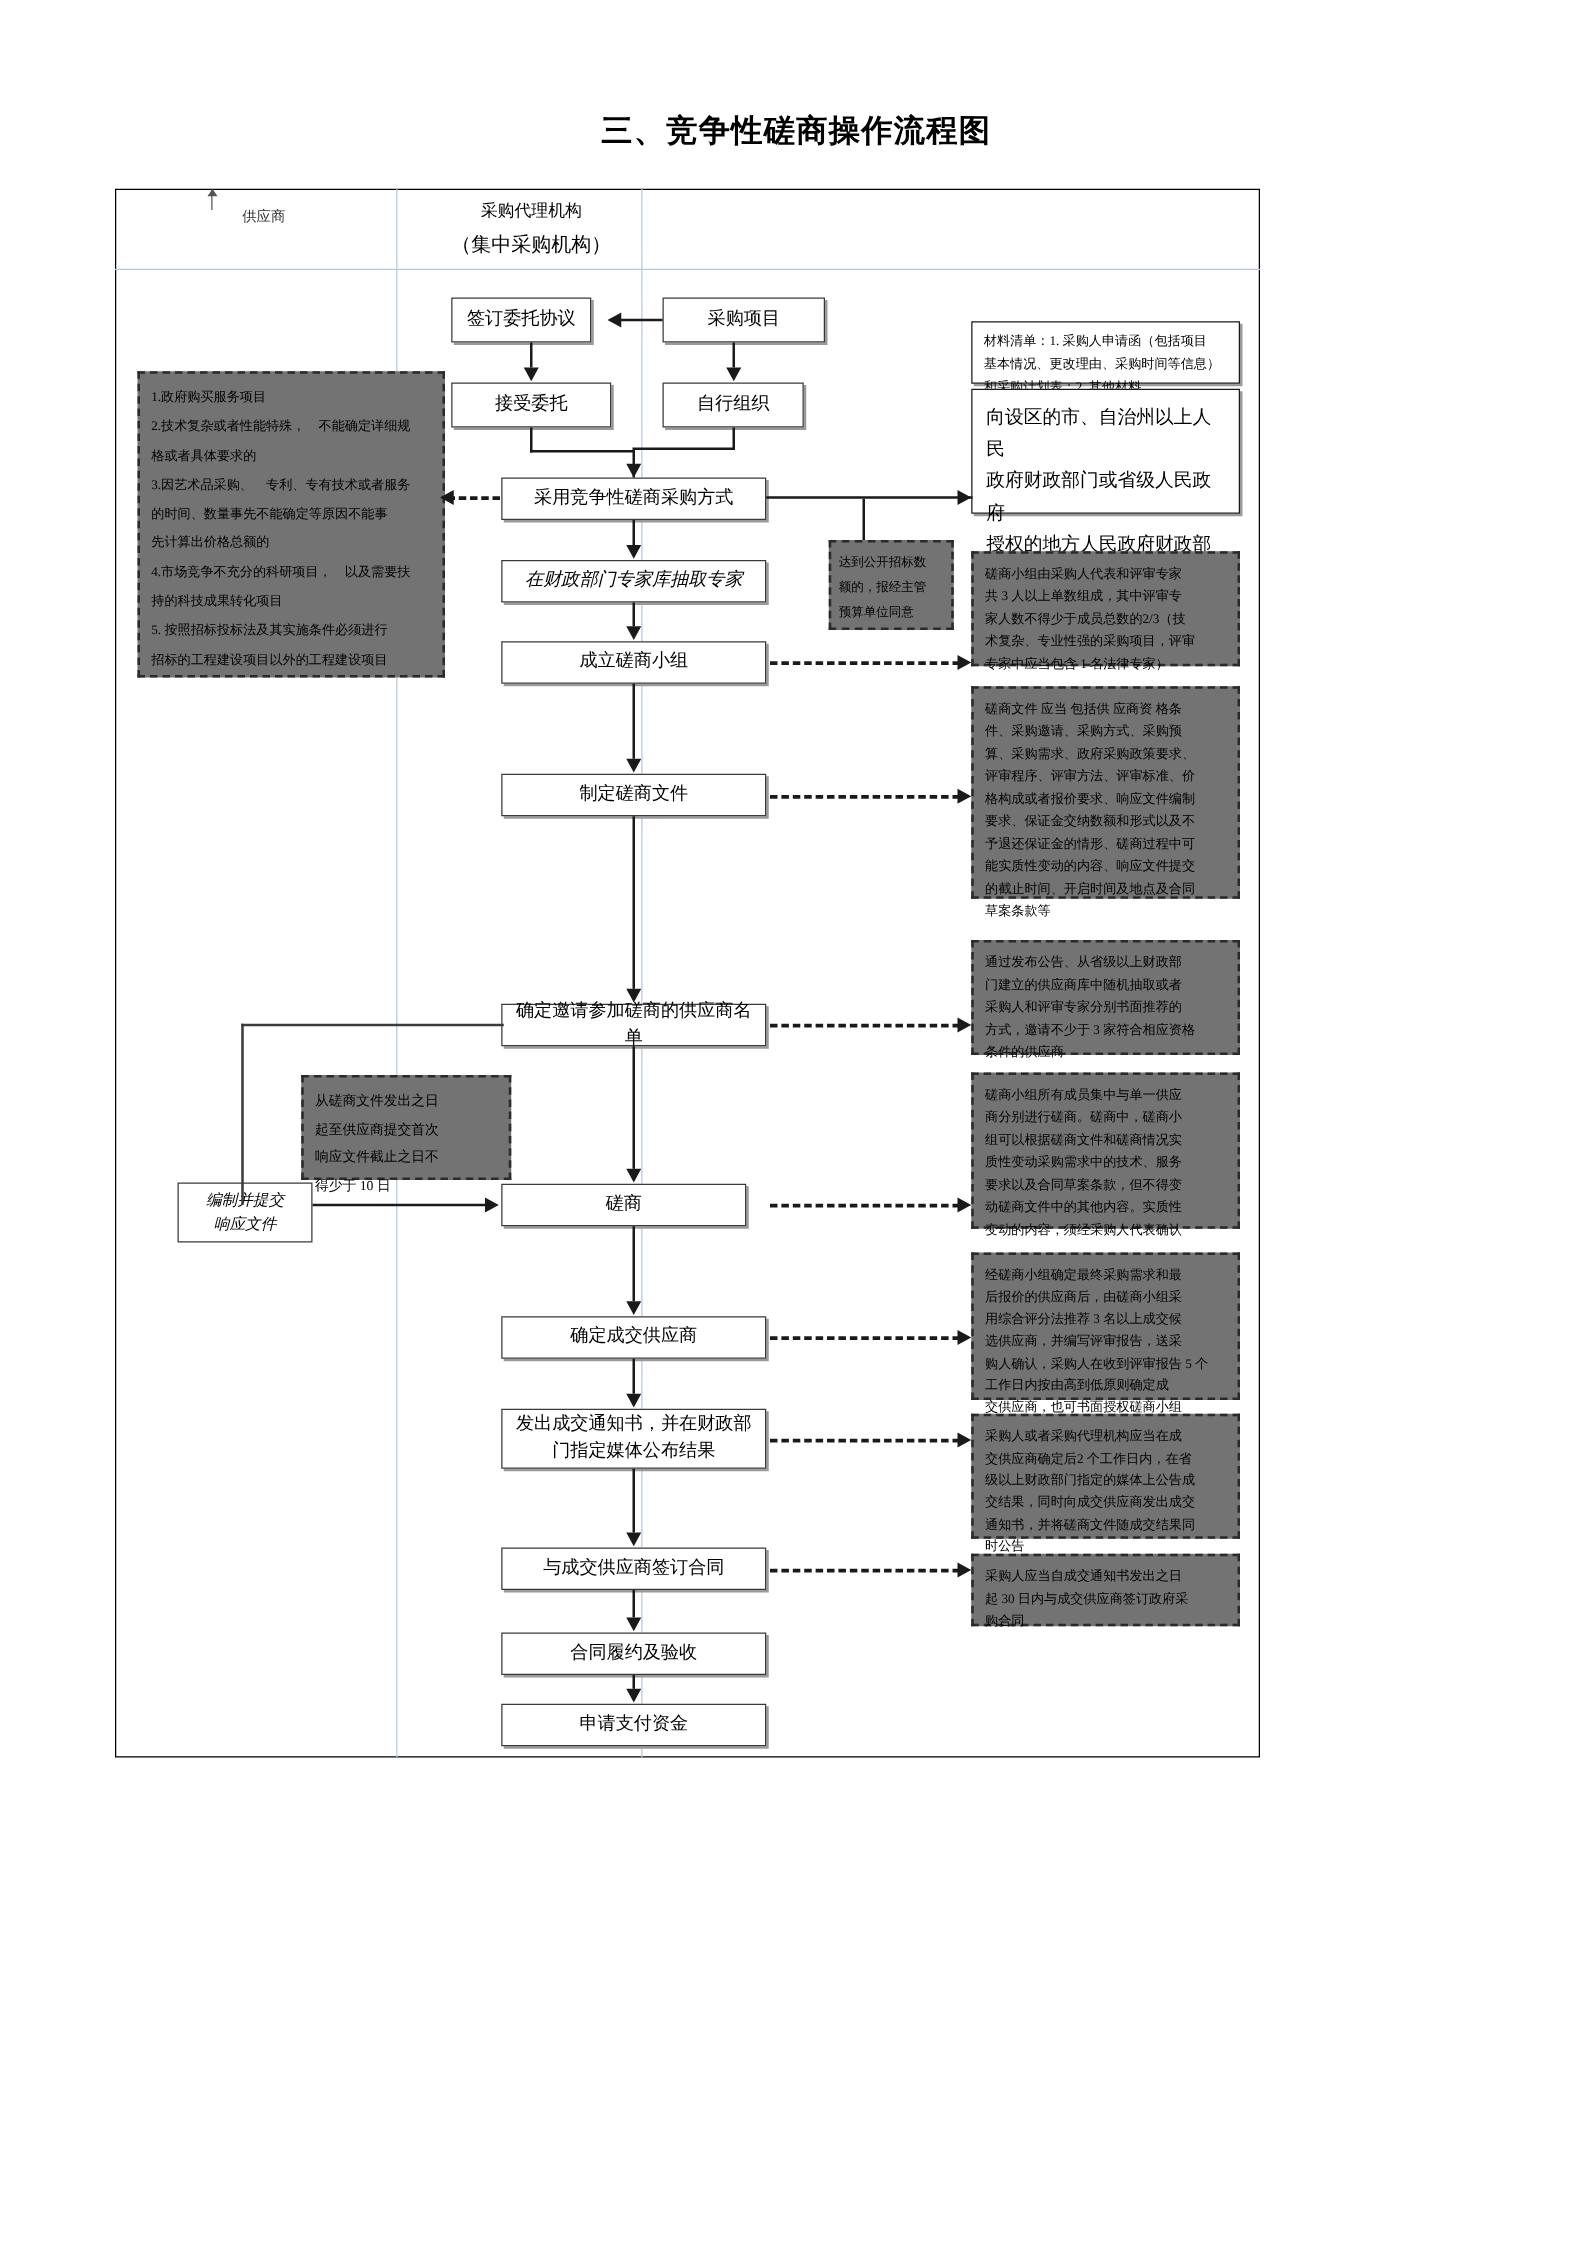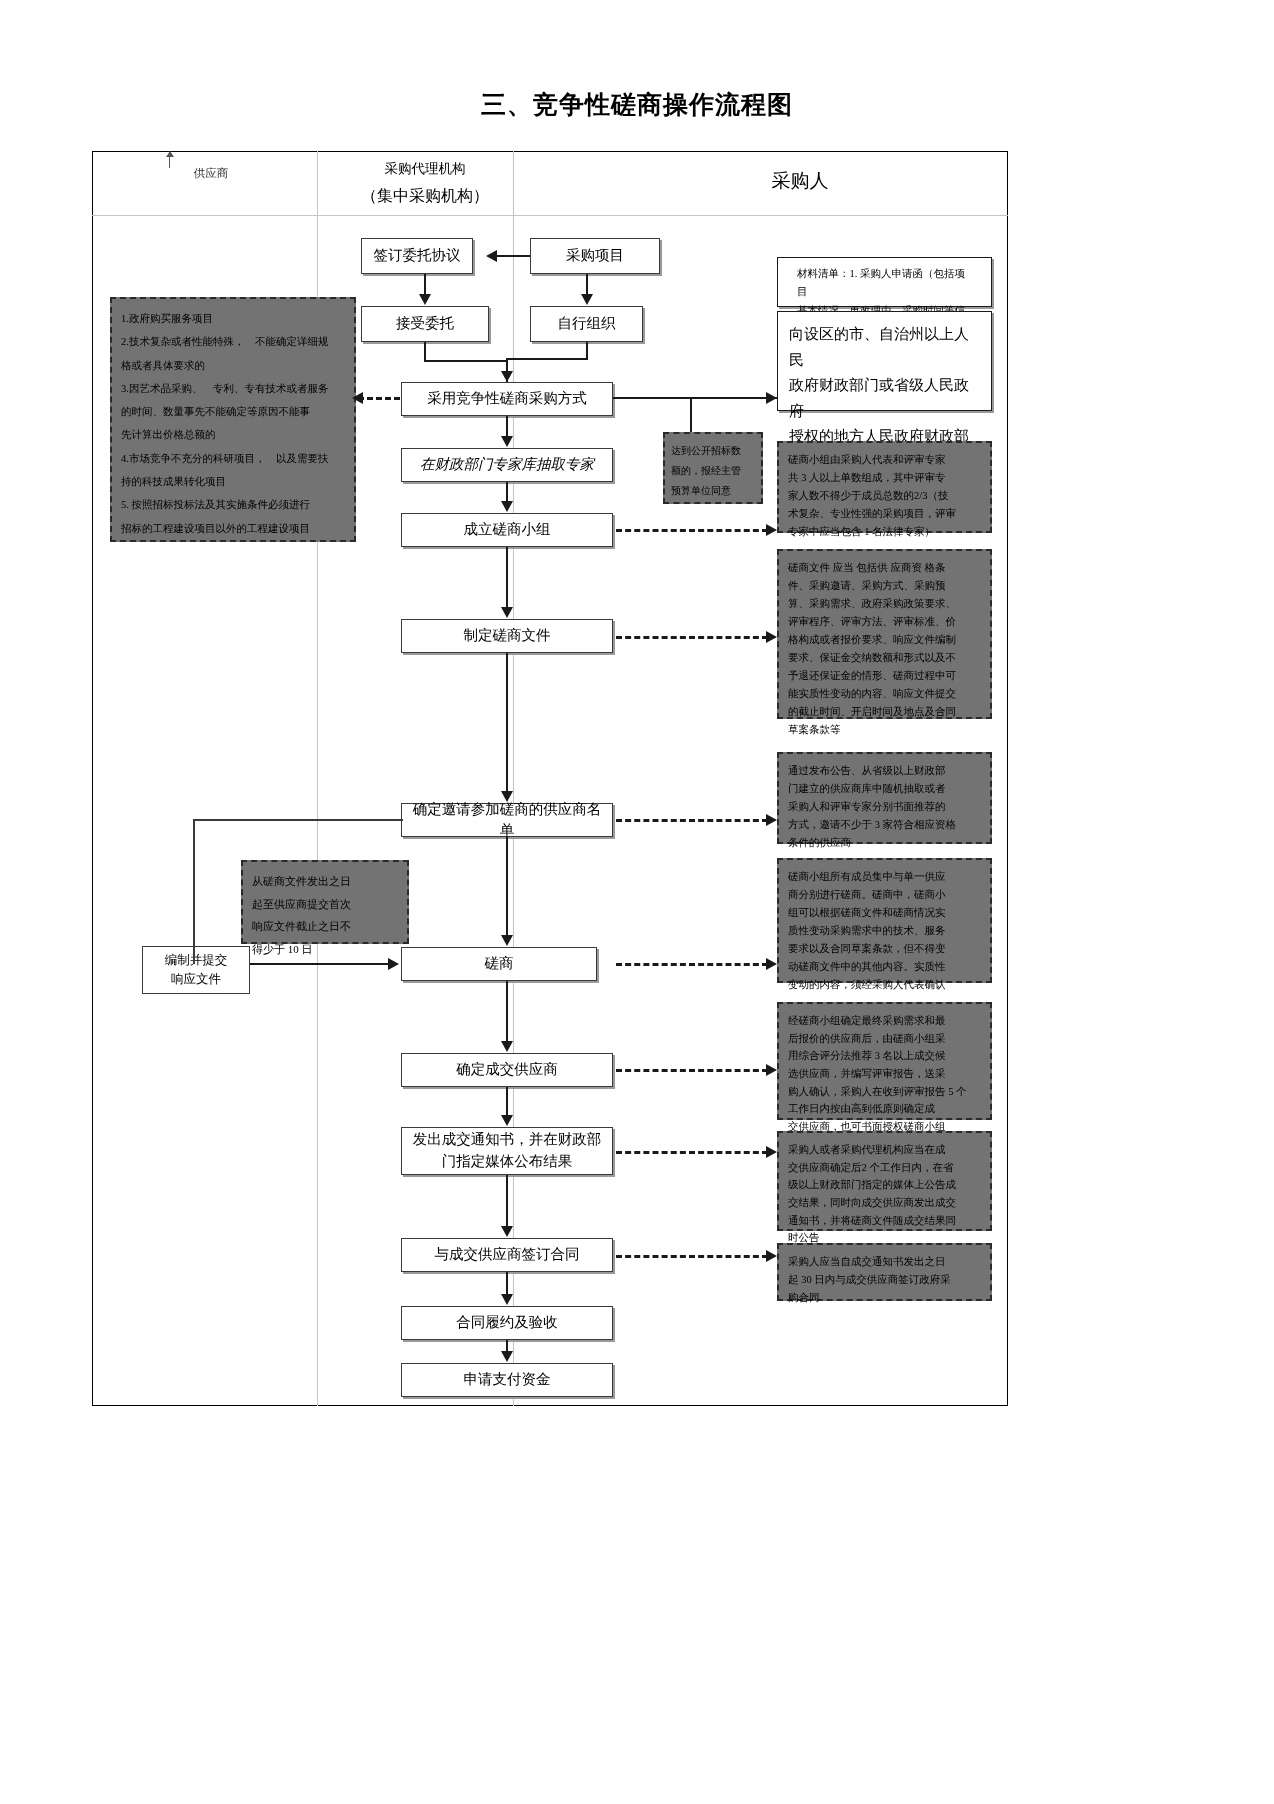--- a/index.html
+++ b/index.html
@@ -34,21 +34,21 @@
 
   
   .note{position:absolute;box-sizing:border-box;border:2px dashed #2a2a2a;
         background:#737373;font-size:11.5px;line-height:1.95;padding:8px 9px;
         text-align:left;}
   .note.small{font-size:11px;line-height:1.85;}
   .note.tight{line-height:1.62;}
 
   
   .snote{position:absolute;box-sizing:border-box;border:1.6px solid #1a1a1a;
-         background:#fff;padding:7px 19px;font-size:11.5px;line-height:1.6;
+         background:#fff;padding:7px 9px;font-size:11.5px;line-height:1.6;
          box-shadow:2px 2px 0 #9a9a9a;}
   .snote.big{font-size:15px;line-height:1.6;}
 
   
   .ln{position:absolute;background:#1a1a1a;}
   .vln{width:2.4px;}
   .hln{height:2.4px;}
   .thin{background:#3a3a3a;}
 
   
@@ -80,21 +80,20 @@
   <div id="frame"></div>
 
   <div class="lane-v" style="left:317px;top:151px;height:1255px;"></div>
   <div class="lane-v" style="left:513px;top:151px;height:1255px;"></div>
   <div class="lane-h" style="left:92px;top:215px;"></div>
   <div id="tick"></div>
 
   <div class="lane-title" id="hdr-supplier">供应商</div>
   <div class="lane-title" id="hdr-agency1">采购代理机构</div>
   <div class="lane-title" id="hdr-agency2">（集中采购机构）</div>
-  <div class="lane-title" id="hdr-buyer">采购人</div>
 
   <div class="note tight" style="left:110px;top:297px;width:246px;height:245px;font-size:10.5px;line-height:2.22;">
     <div>1.政府购买服务项目</div>
     <div>2.技术复杂或者性能特殊，　不能确定详细规</div>
     <div>格或者具体要求的</div>
     <div>3.因艺术品采购、　专利、专有技术或者服务</div>
     <div>的时间、数量事先不能确定等原因不能事</div>
     <div>先计算出价格总额的</div>
     <div>4.市场竞争不充分的科研项目，　以及需要扶</div>
     <div>持的科技成果转化项目</div>
@@ -166,21 +165,21 @@
   <div class="ar ar-d" style="left:500.5px;top:1226px;"></div>
 
   <div class="box" style="left:401px;top:1306px;width:212px;height:34px;">合同履约及验收</div>
   <div class="ln vln" style="left:506px;top:1272px;height:22px;"></div>
   <div class="ar ar-d" style="left:500.5px;top:1294px;"></div>
 
   <div class="box" style="left:401px;top:1363px;width:212px;height:34px;">申请支付资金</div>
   <div class="ln vln" style="left:506px;top:1340px;height:11px;"></div>
   <div class="ar ar-d" style="left:500.5px;top:1351px;"></div>
 
-  <div class="box plain" style="left:142px;top:946px;width:108px;height:48px;font-size:12.5px;line-height:1.55;">
+  <div class="box plain" style="left:142px;top:946px;width:108px;height:48px;font-size:12.5px;line-height:1.55;font-style:italic;">
     <span style="white-space:pre-line;">编制并提交
 响应文件</span>
   </div>
 
   <div class="ln hln thin" style="left:193px;top:819px;width:210px;height:1.8px;"></div>
   <div class="ln vln thin" style="left:193px;top:819px;height:145px;width:1.8px;"></div>
   <div class="ln hln" style="left:250px;top:963px;width:140px;"></div>
   <div class="ar ar-r" style="left:388px;top:958px;"></div>
 
   <div class="note small" style="left:241px;top:860px;width:168px;height:84px;line-height:2.05;">

